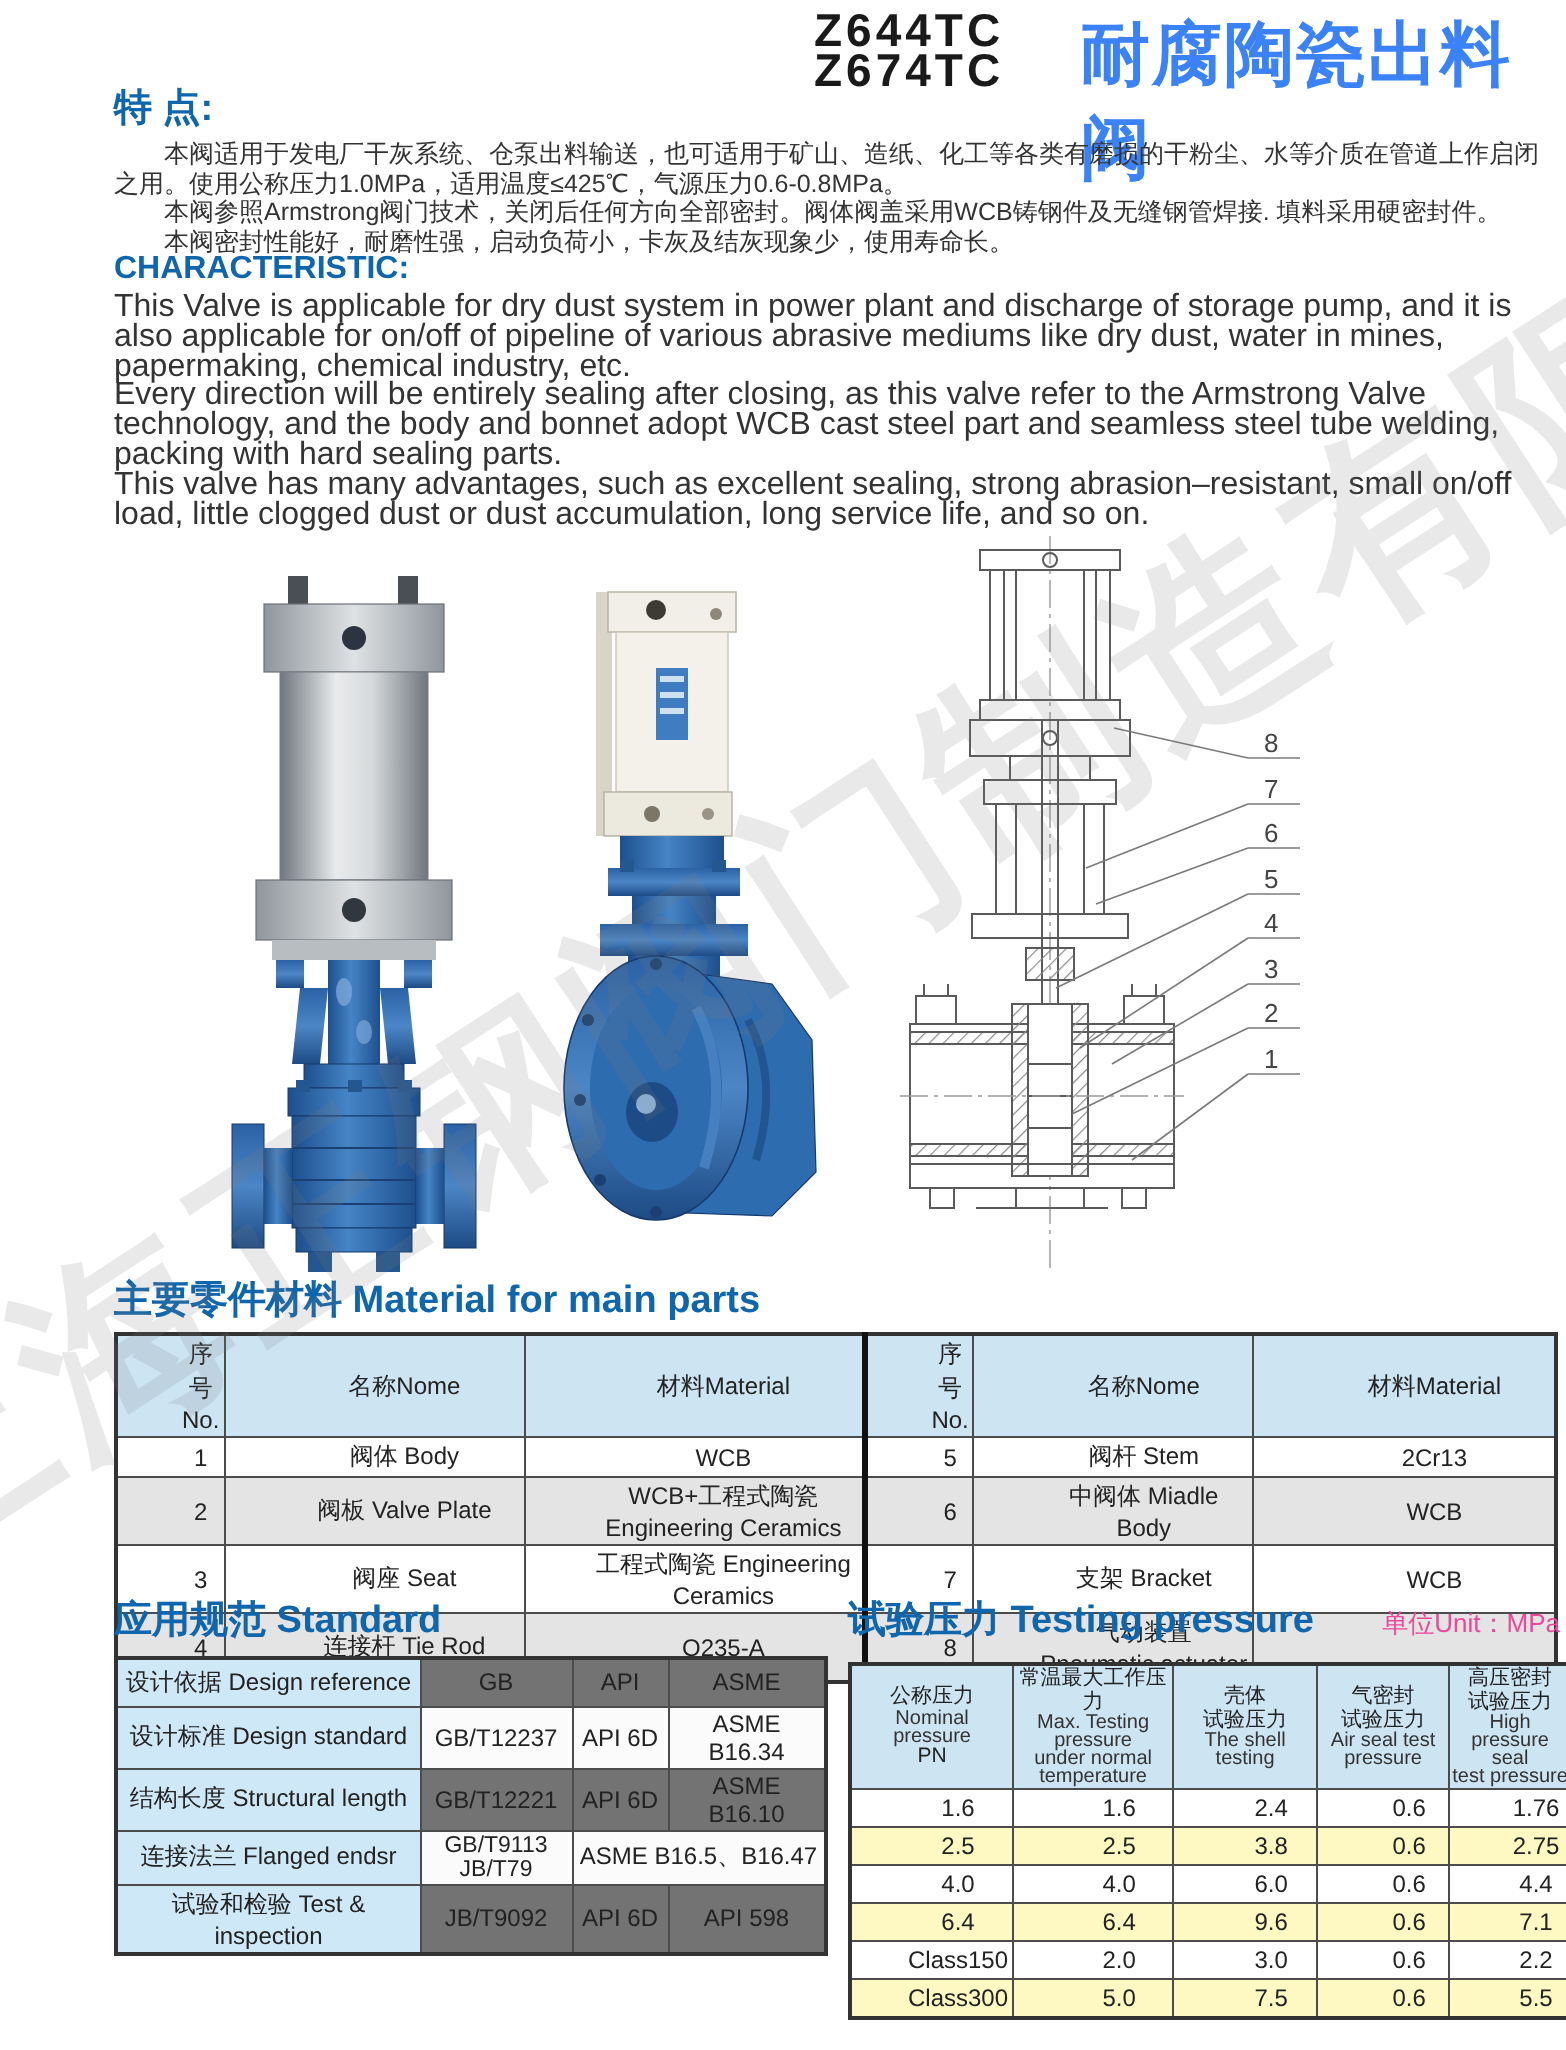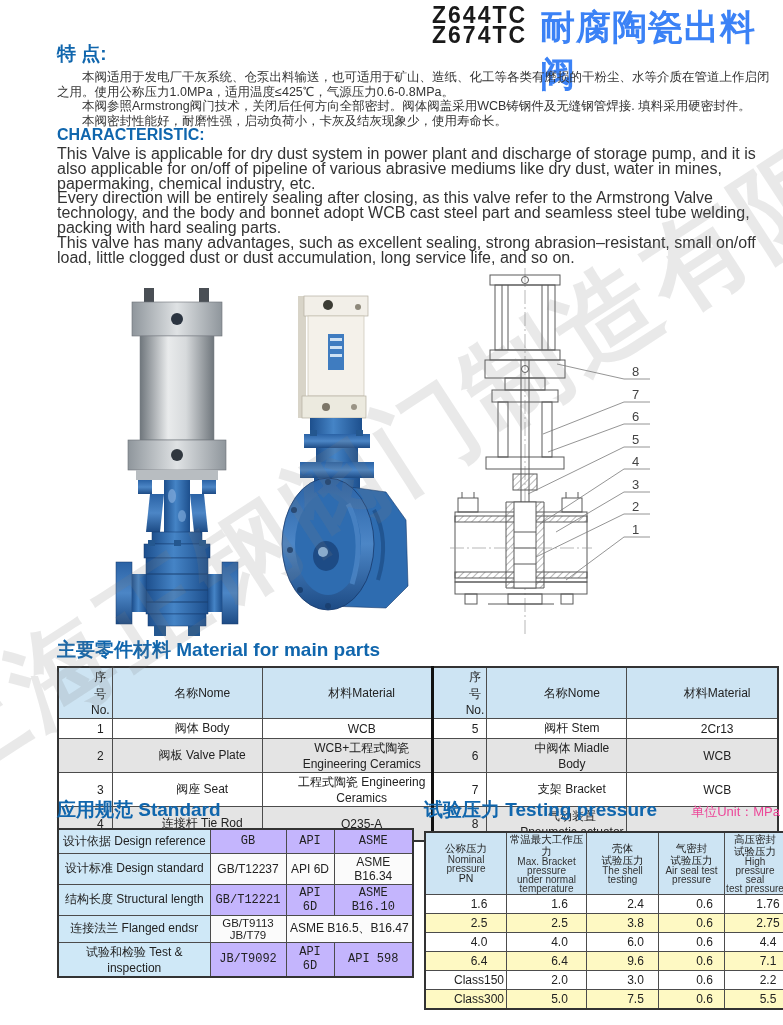--- a/index.html
+++ b/index.html
@@ -1,20 +1,20 @@
 <!DOCTYPE html>
 <html><head>
 <meta charset="utf-8">
 <style>
   * { margin:0; padding:0; box-sizing:border-box; }
   body { background:#fff; font-family:"Liberation Sans", sans-serif; }
   #page { position:relative; width:783px; height:1025px; background:#ffffff; overflow:hidden; }
 
   
-  .hdr-codes { position:absolute; top:5px; left:432px; z-index:2; font-weight:bold; font-size:23px; line-height:20px; letter-spacing:2px; color:#1a1a1a; }
+  .hdr-codes { position:absolute; top:5px; left:407px; z-index:2; font-weight:bold; font-size:23px; line-height:20px; letter-spacing:2px; color:#1a1a1a; }
   .hdr-title { position:absolute; top:4px; left:540px; z-index:2; font-weight:bold; font-size:35px; letter-spacing:1px; color:#3b82f6; }
 
   
   .sec { position:absolute; left:57px; width:714px; z-index:2; }
   .sec-h { color:#1066ad; font-weight:bold; font-size:19px; margin-bottom:3px; }
   .sec-h.big { font-size:16px; }
   .cnp { font-size:12.5px; color:#333; line-height:14.5px; text-indent:2em; }
   .enp { font-size:16px; color:#333; line-height:14.8px; }
 
   .features { top:41px; }
@@ -34,21 +34,21 @@
   .materials table { width:722px; font-size:12px; border:2px solid #333; }
   .materials td { height:20px;padding-left:32px; }
   .materials tr.head td { background:#cde4f3; height:25px; }
   .materials tr.alt td { background:#e4e4e4; }
   .materials td.div-l { border-left:3px solid #111; }
 
   .standard { top:797px; width:358px; }
   .standard table { width:357px; font-size:12px; border:2px solid #333; margin-top:5px; }
   .standard td { height:24px; }
   .standard td.lbl { background:#cfe8f7; width:152px; }
-  .standard tr.gr td.val { background:#c4b5fd;font-family:Liberation Mono, monospace; }
+  .standard tr.gr td.val { background:#737373; }
   .standard td.val { background:#fbfbfb; }
   .standard .two-line { font-size:11.5px; line-height:12px; }
 
   .testing { top:797px; left:424px; width:356px; }
   .testing .t-head-row { display:flex; justify-content:space-between; align-items:baseline; }
   .testing .unit { font-size:13px; color:#ec4899; font-weight:normal; }
   .testing table { width:363px; margin-top:5px; border:2px solid #333; }
   .testing tr.head td { background:#cde4f3; height:42px; padding:1px; }
   .testing .h-cn { font-size:10.5px; line-height:11.5px; display:block; }
   .testing .h-en { font-size:10px; line-height:9px; display:block; color:#333; }
@@ -347,21 +347,21 @@
     <table>
       <tbody>
           <tr class="head">
         <td style="width:62px">
           <span class="h-cn">公称压力</span>
           <span class="h-en">Nominal pressure</span>
           <span class="h-cn">PN</span>
         </td>
         <td style="width:80px">
           <span class="h-cn">常温最大工作压力</span>
-          <span class="h-en">Max. Bracket pressure</span>
+          <span class="h-en">Max. Testing pressure</span>
           <span class="h-en">under normal temperature</span>
         </td>
         <td style="width:72px">
           <span class="h-cn">壳体</span>
           <span class="h-cn">试验压力</span>
           <span class="h-en">The shell testing</span>
         </td>
         <td style="width:66px">
           <span class="h-cn">气密封</span>
           <span class="h-cn">试验压力</span>

